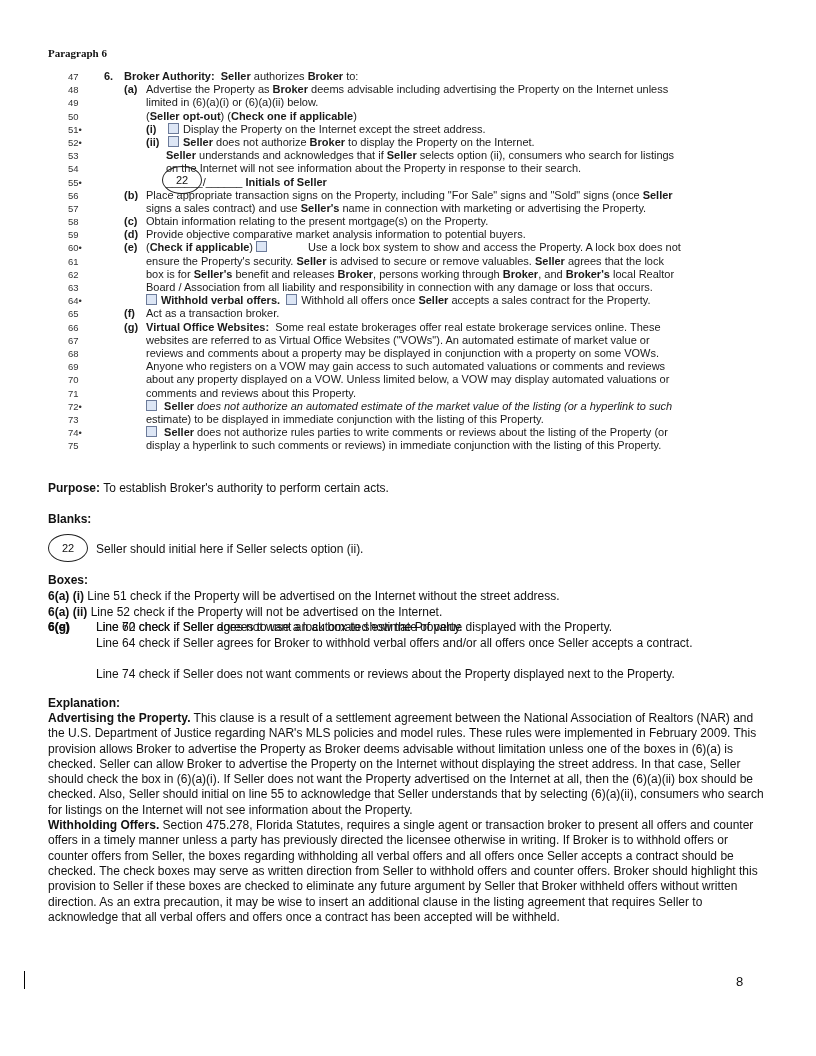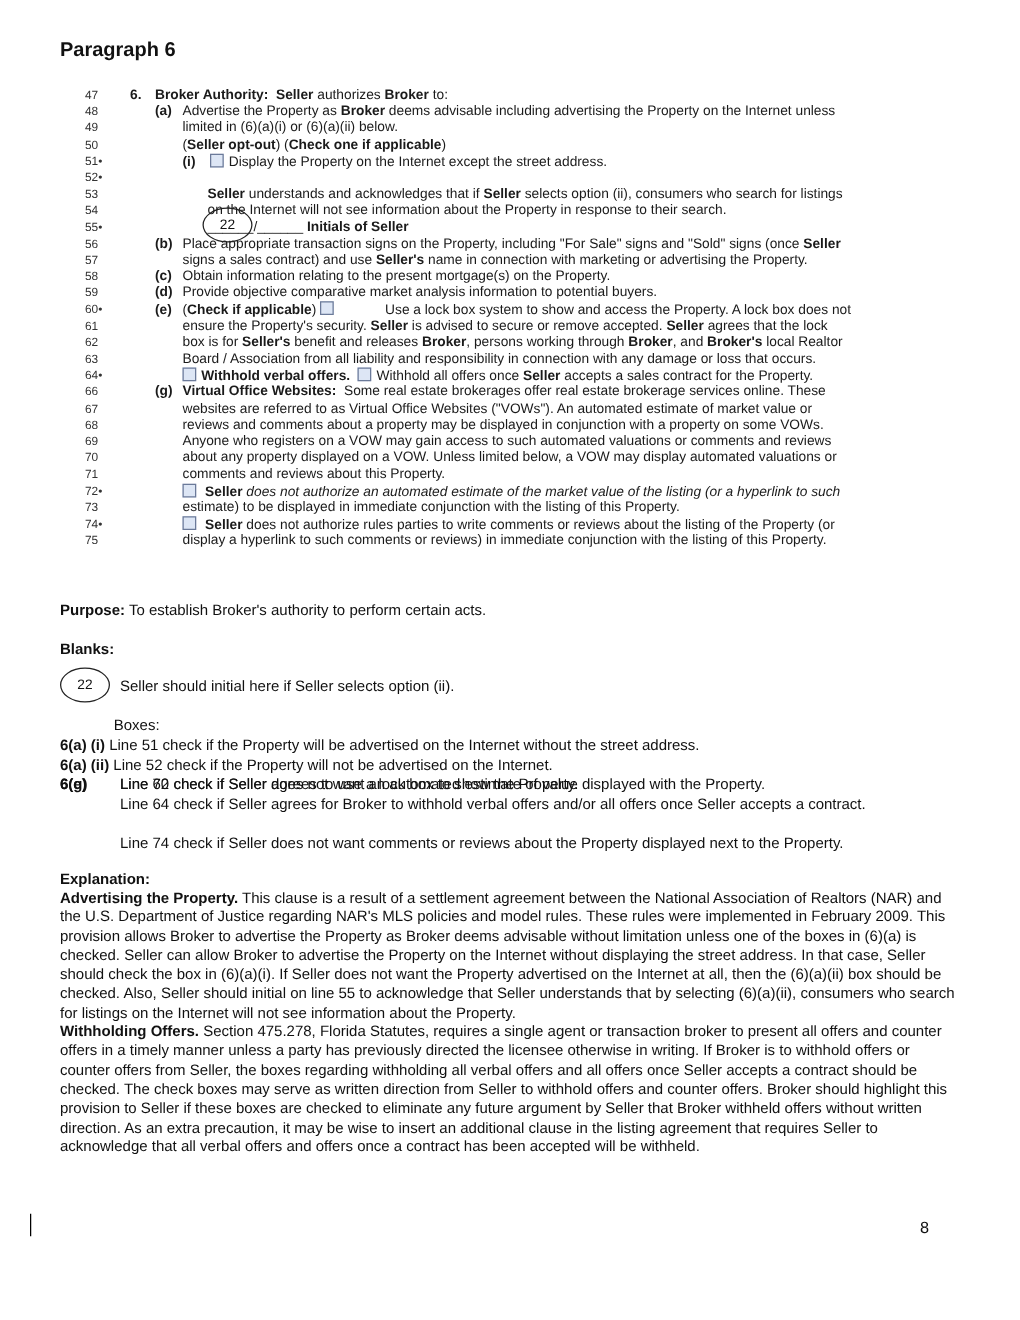--- a/index.html
+++ b/index.html
@@ -1,39 +1,39 @@
 <!DOCTYPE html>
 <html><head>
 <meta charset="utf-8">
 <style>
   html, body { margin: 0; padding: 0; background: #ffffff; }
   body { width: 816px; height: 1056px; position: relative; overflow: hidden; font-family: "Liberation Sans", sans-serif; color: #111; }
   .abs { position: absolute; }
-  .para-heading { left: 48px; top: 32px; font-size: 16px; font-weight: bold; }
+  .para-heading { left: 48px; top: 47px; font-size: 11px; font-weight: bold; font-family: Liberation Serif, serif; }
 
   
   .form { left: 68px; top: 70px; width: 680px; font-size: 11px; line-height: 13.2px; color: #1a1a1a; }
   .fline { position: relative; height: 13.2px; white-space: nowrap; }
   .lnum { position: absolute; left: 0; width: 30px; font-size: 9.5px; color: #333; }
   .fnum { position: absolute; left: 36px; font-weight: bold; }
   .ftext { position: absolute; left: 56px; }
   .ftext.ind2 { left: 78px; }
   .ftext.ind3 { left: 98px; }
   .lbl { font-weight: bold; display: inline-block; width: 22px; }
   .cb { display: inline-block; width: 9px; height: 9px; border: 1px solid #6b7a99; background: #dde6f5; vertical-align: -1px; margin-right: 4px; }
   b { font-weight: bold; }
   .oval-small { position: absolute; left: 162px; top: 166px; width: 38px; height: 26px; border: 1px solid #222; border-radius: 50%; font-size: 11px; text-align: center; line-height: 26px; background: transparent; }
 
   
   .body-text { font-size: 12px; line-height: 15.2px; }
   .purpose { left: 48px; top: 481px; }
   .blanks-h { left: 48px; top: 512px; font-weight: bold; font-size: 12px; }
   .oval-big { left: 48px; top: 534px; width: 38px; height: 26px; border: 1px solid #222; border-radius: 50%; font-size: 11px; text-align: center; line-height: 26px; }
   .blanks-desc { left: 96px; top: 542px; }
-  .boxes-h { left: 48px; top: 573px; font-weight: normal; font-size: 12px; margin-left: 43px; }
+  .boxes-h { left: 48px; top: 573px; font-weight: bold; font-size: 12px; }
   .boxrow { position: absolute; left: 48px; font-size: 12px; white-space: nowrap; }
   .boxrow .k { font-weight: bold; display: inline-block; }
   .boxrow .indent { position: absolute; left: 48px; }
   .expl-h { left: 48px; top: 696px; font-weight: bold; font-size: 12px; }
   .expl { left: 48px; top: 711px; width: 722px; font-size: 12px; line-height: 15.3px; }
   .expl p { margin: 0; }
   .page-num { left: 736px; top: 974px; font-size: 13px; }
   .cursor { left: 24px; top: 971px; width: 1px; height: 18px; background: #000; }
 </style>
 </head>
@@ -58,20 +58,21 @@
     <div class="fline">
       <span class="lnum">50</span>
       <span class="ftext ind2"><span style="white-space: pre;">(</span><b style="white-space: pre;">Seller opt-out</b><span style="white-space: pre;">) (</span><b style="white-space: pre;">Check one if applicable</b><span style="white-space: pre;">)</span></span>
     </div>
     <div class="fline">
       <span class="lnum">51•</span>
       <span class="ftext ind2"><span class="lbl">(i)</span><span class="cb"></span><span style="white-space: pre;">Display the Property on the Internet except the street address.</span></span>
     </div>
     <div class="fline">
       <span class="lnum">52•</span>
+      <span class="ftext ind2"><span class="lbl">(ii)</span><span class="cb"></span><b style="white-space: pre;">Seller</b><span style="white-space: pre;"> does not authorize </span><b style="white-space: pre;">Broker</b><span style="white-space: pre;"> to display the Property on the Internet.</span></span>
     </div>
     <div class="fline">
       <span class="lnum">53</span>
       <span class="ftext ind3"><b style="white-space: pre;">Seller</b><span style="white-space: pre;"> understands and acknowledges that if </span><b style="white-space: pre;">Seller</b><span style="white-space: pre;"> selects option (ii), consumers who search for listings</span></span>
     </div>
     <div class="fline">
       <span class="lnum">54</span>
       <span class="ftext ind3"><span style="white-space: pre;">on the Internet will not see information about the Property in response to their search.</span></span>
     </div>
     <div class="fline">
@@ -93,33 +94,37 @@
     <div class="fline">
       <span class="lnum">59</span>
       <span class="ftext"><span class="lbl">(d)</span><span style="white-space: pre;">Provide objective comparative market analysis information to potential buyers.</span></span>
     </div>
     <div class="fline">
       <span class="lnum">60•</span>
       <span class="ftext"><span class="lbl">(e)</span><span style="white-space: pre;">(</span><b style="white-space: pre;">Check if applicable</b><span style="white-space: pre;">) </span><span class="cb"></span><span style="white-space: pre; padding-left: 37px;">Use a lock box system to show and access the Property. A lock box does not</span></span>
     </div>
     <div class="fline">
       <span class="lnum">61</span>
-      <span class="ftext ind2"><span style="white-space: pre;">ensure the Property's security. </span><b style="white-space: pre;">Seller</b><span style="white-space: pre;"> is advised to secure or remove accepted. </span><b style="white-space: pre;">Seller</b><span style="white-space: pre;"> agrees that the lock</span></span>
+      <span class="ftext ind2"><span style="white-space: pre;">ensure the Property's security. </span><b style="white-space: pre;">Seller</b><span style="white-space: pre;"> is advised to secure or remove valuables. </span><b style="white-space: pre;">Seller</b><span style="white-space: pre;"> agrees that the lock</span></span>
     </div>
     <div class="fline">
       <span class="lnum">62</span>
       <span class="ftext ind2"><span style="white-space: pre;">box is for </span><b style="white-space: pre;">Seller's</b><span style="white-space: pre;"> benefit and releases </span><b style="white-space: pre;">Broker</b><span style="white-space: pre;">, persons working through </span><b style="white-space: pre;">Broker</b><span style="white-space: pre;">, and </span><b style="white-space: pre;">Broker's</b><span style="white-space: pre;"> local Realtor</span></span>
     </div>
     <div class="fline">
       <span class="lnum">63</span>
       <span class="ftext ind2"><span style="white-space: pre;">Board / Association from all liability and responsibility in connection with any damage or loss that occurs.</span></span>
     </div>
     <div class="fline">
       <span class="lnum">64•</span>
       <span class="ftext ind2"><span class="cb"></span><span style="white-space: pre; font-weight: bold;">Withhold verbal offers.  </span><span class="cb"></span><span style="white-space: pre;">Withhold all offers once </span><b style="white-space: pre;">Seller</b><span style="white-space: pre;"> accepts a sales contract for the Property.</span></span>
+    </div>
+    <div class="fline">
+      <span class="lnum">65</span>
+      <span class="ftext"><span class="lbl">(f)</span><span style="white-space: pre;">Act as a transaction broker.</span></span>
     </div>
     <div class="fline">
       <span class="lnum">66</span>
       <span class="ftext"><span class="lbl">(g)</span><b style="white-space: pre;">Virtual Office Websites:</b><span style="white-space: pre;">  Some real estate brokerages offer real estate brokerage services online. These</span></span>
     </div>
     <div class="fline">
       <span class="lnum">67</span>
       <span class="ftext ind2"><span style="white-space: pre;">websites are referred to as Virtual Office Websites ("VOWs"). An automated estimate of market value or</span></span>
     </div>
     <div class="fline">

